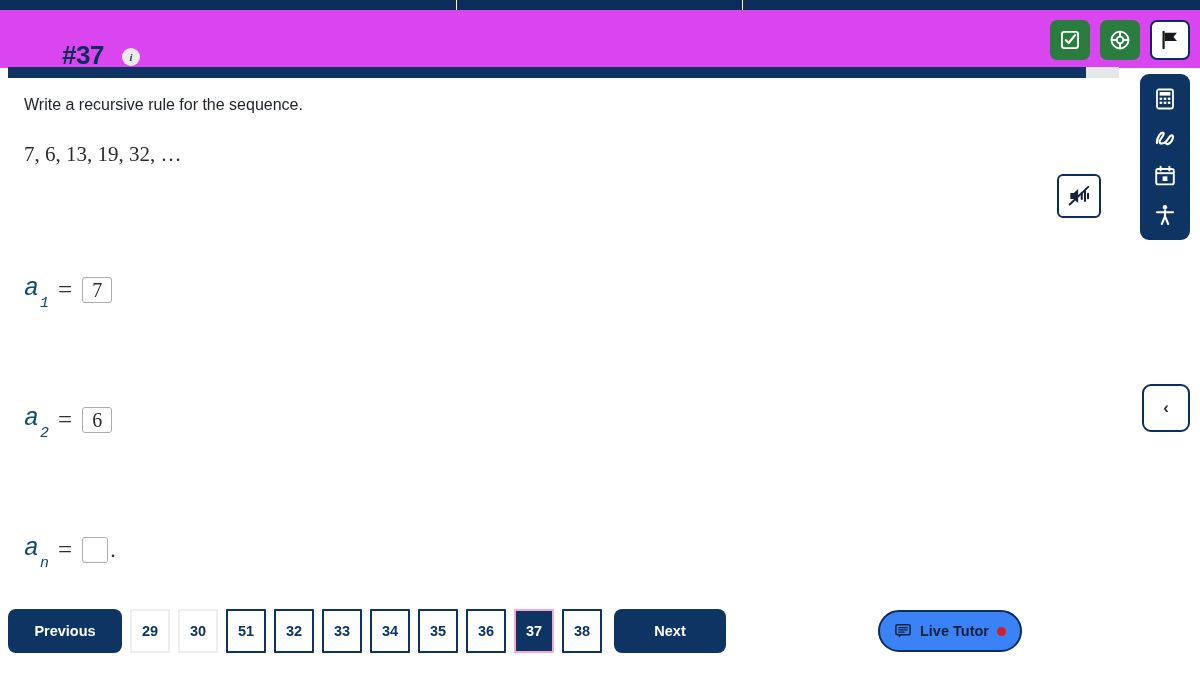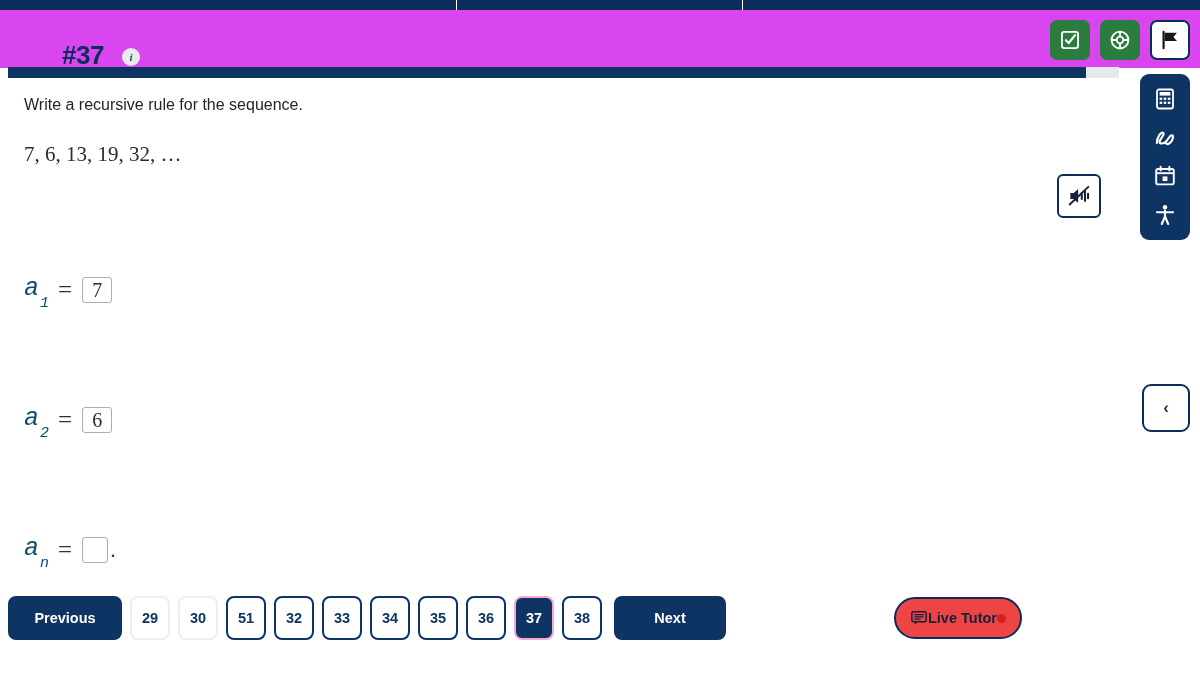--- a/index.html
+++ b/index.html
@@ -83,43 +83,43 @@
   .toolrail .tool { width:30px; height:30px; display:flex; align-items:center; justify-content:center; cursor:pointer; }
 
   .collapse-btn {
     position:absolute; right:10px; top:384px; width:48px; height:48px;
     background:#fff; border:2px solid #0a2d5c; border-radius:9px;
     display:flex; align-items:center; justify-content:center; cursor:pointer;
     font-size:17px; color:#2f3235; font-weight:bold;
   }
 
   
-  .footer { position:absolute; left:0; bottom:17px; width:1032px; height:78px; background:#fff; }
+  .footer { position:absolute; left:0; bottom:4px; width:1032px; height:78px; background:#fff; }
   .navwrap { position:absolute; left:8px; top:16px; display:flex; align-items:center; gap:8px; }
   .btn-prev, .btn-next {
     background:#0e3463; color:#fff; border:none; border-radius:8px;
     height:44px; font-size:14.5px; font-weight:bold; cursor:pointer;
     font-family:"Liberation Sans", sans-serif;
     display:flex; align-items:center; justify-content:center;
   }
   .btn-prev { width:114px; }
   .btn-next { width:112px; margin-left:4px; }
   .pagebtn {
-    width:40px; height:44px; border-radius:8px; background:#fff; color:#0e3463;
+    width:40px; height:44px; border-radius:1px; background:#fff; color:#0e3463;
     border:2px solid #0e3463; font-size:14.5px; font-weight:bold; cursor:pointer;
     font-family:"Liberation Sans", sans-serif;
     display:flex; align-items:center; justify-content:center;
   }
   .pagebtn.faded { border:2px solid #eceef0; color:#0e3463; }
   .pagebtn.active { background:#0e3463; color:#fff; border:2px solid #f9a8d4; }
 
   .tutor-btn {
     position:absolute; right:10px; top:17px; height:42px; padding:0 14px;
-    background:#ef4444; border:2px solid #0a2d5c; border-radius:21px;
-    display:flex; align-items:center; gap:0; cursor:pointer;
+    background:#3b82f6; border:2px solid #0a2d5c; border-radius:21px;
+    display:flex; align-items:center; gap:8px; cursor:pointer;
   }
   .tutor-label { font-size:14.5px; font-weight:bold; color:#14213d; }
   .tutor-dot { width:9px; height:9px; border-radius:50%; background:#d32020; }
 </style>
 </head>
 <body>
 
 <div id="app">
 
   <div class="topbar">

